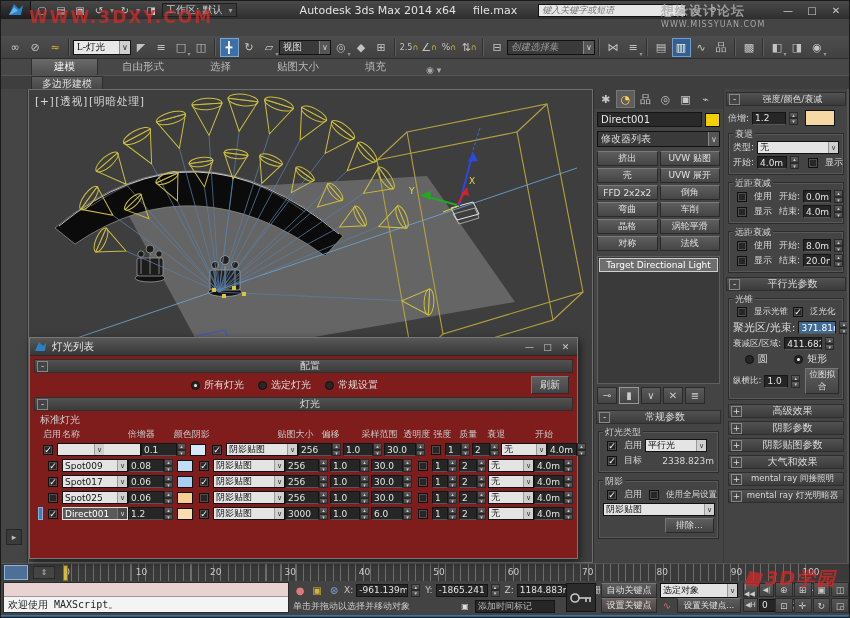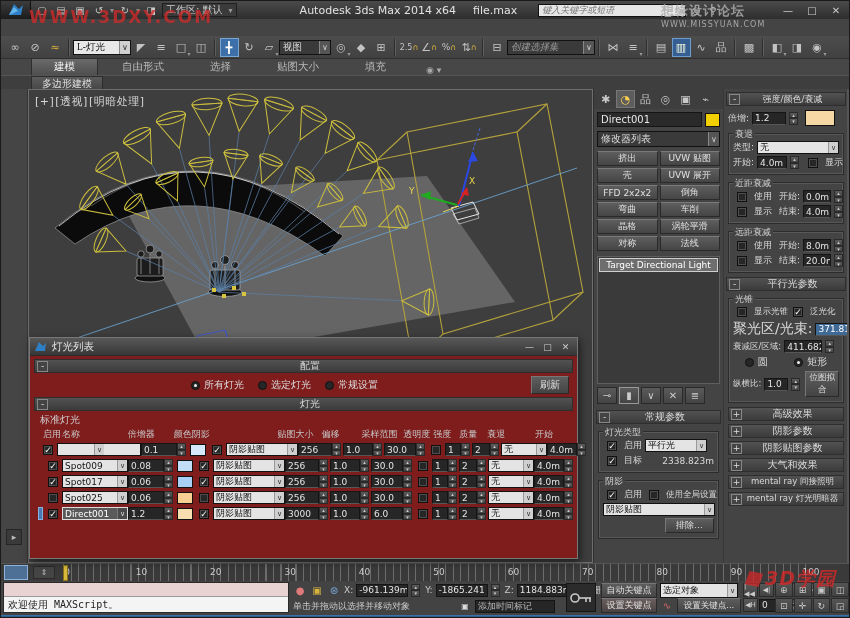--- a/index.html
+++ b/index.html
@@ -1001,21 +1001,21 @@
       </div>
       <div class="grp">
         <span class="gl">光锥</span>
         <div class="prow">
           <span class="chk"></span>
           <span class="plabel" style="font-size:8.5px">显示光锥</span>
           <span class="chk on" style="margin-left:2px"></span>
           <span class="plabel" style="font-size:8.5px">泛光化</span>
         </div>
         <div class="prow">
-          <span class="plabel" style="font-size:14px">聚光区/光束:</span>
+          <span class="plabel" style="font-size:11px">聚光区/光束:</span>
           <span class="nf hlsel" style="width:38px">371.81m</span>
           <span class="spin">
               <i>▴</i>
               <i>▾</i>
             </span>
         </div>
         <div class="prow">
           <span class="plabel" style="font-size:8.5px">衰减区/区域:</span>
           <span class="nf" style="width:38px">411.682m</span>
           <span class="spin">

